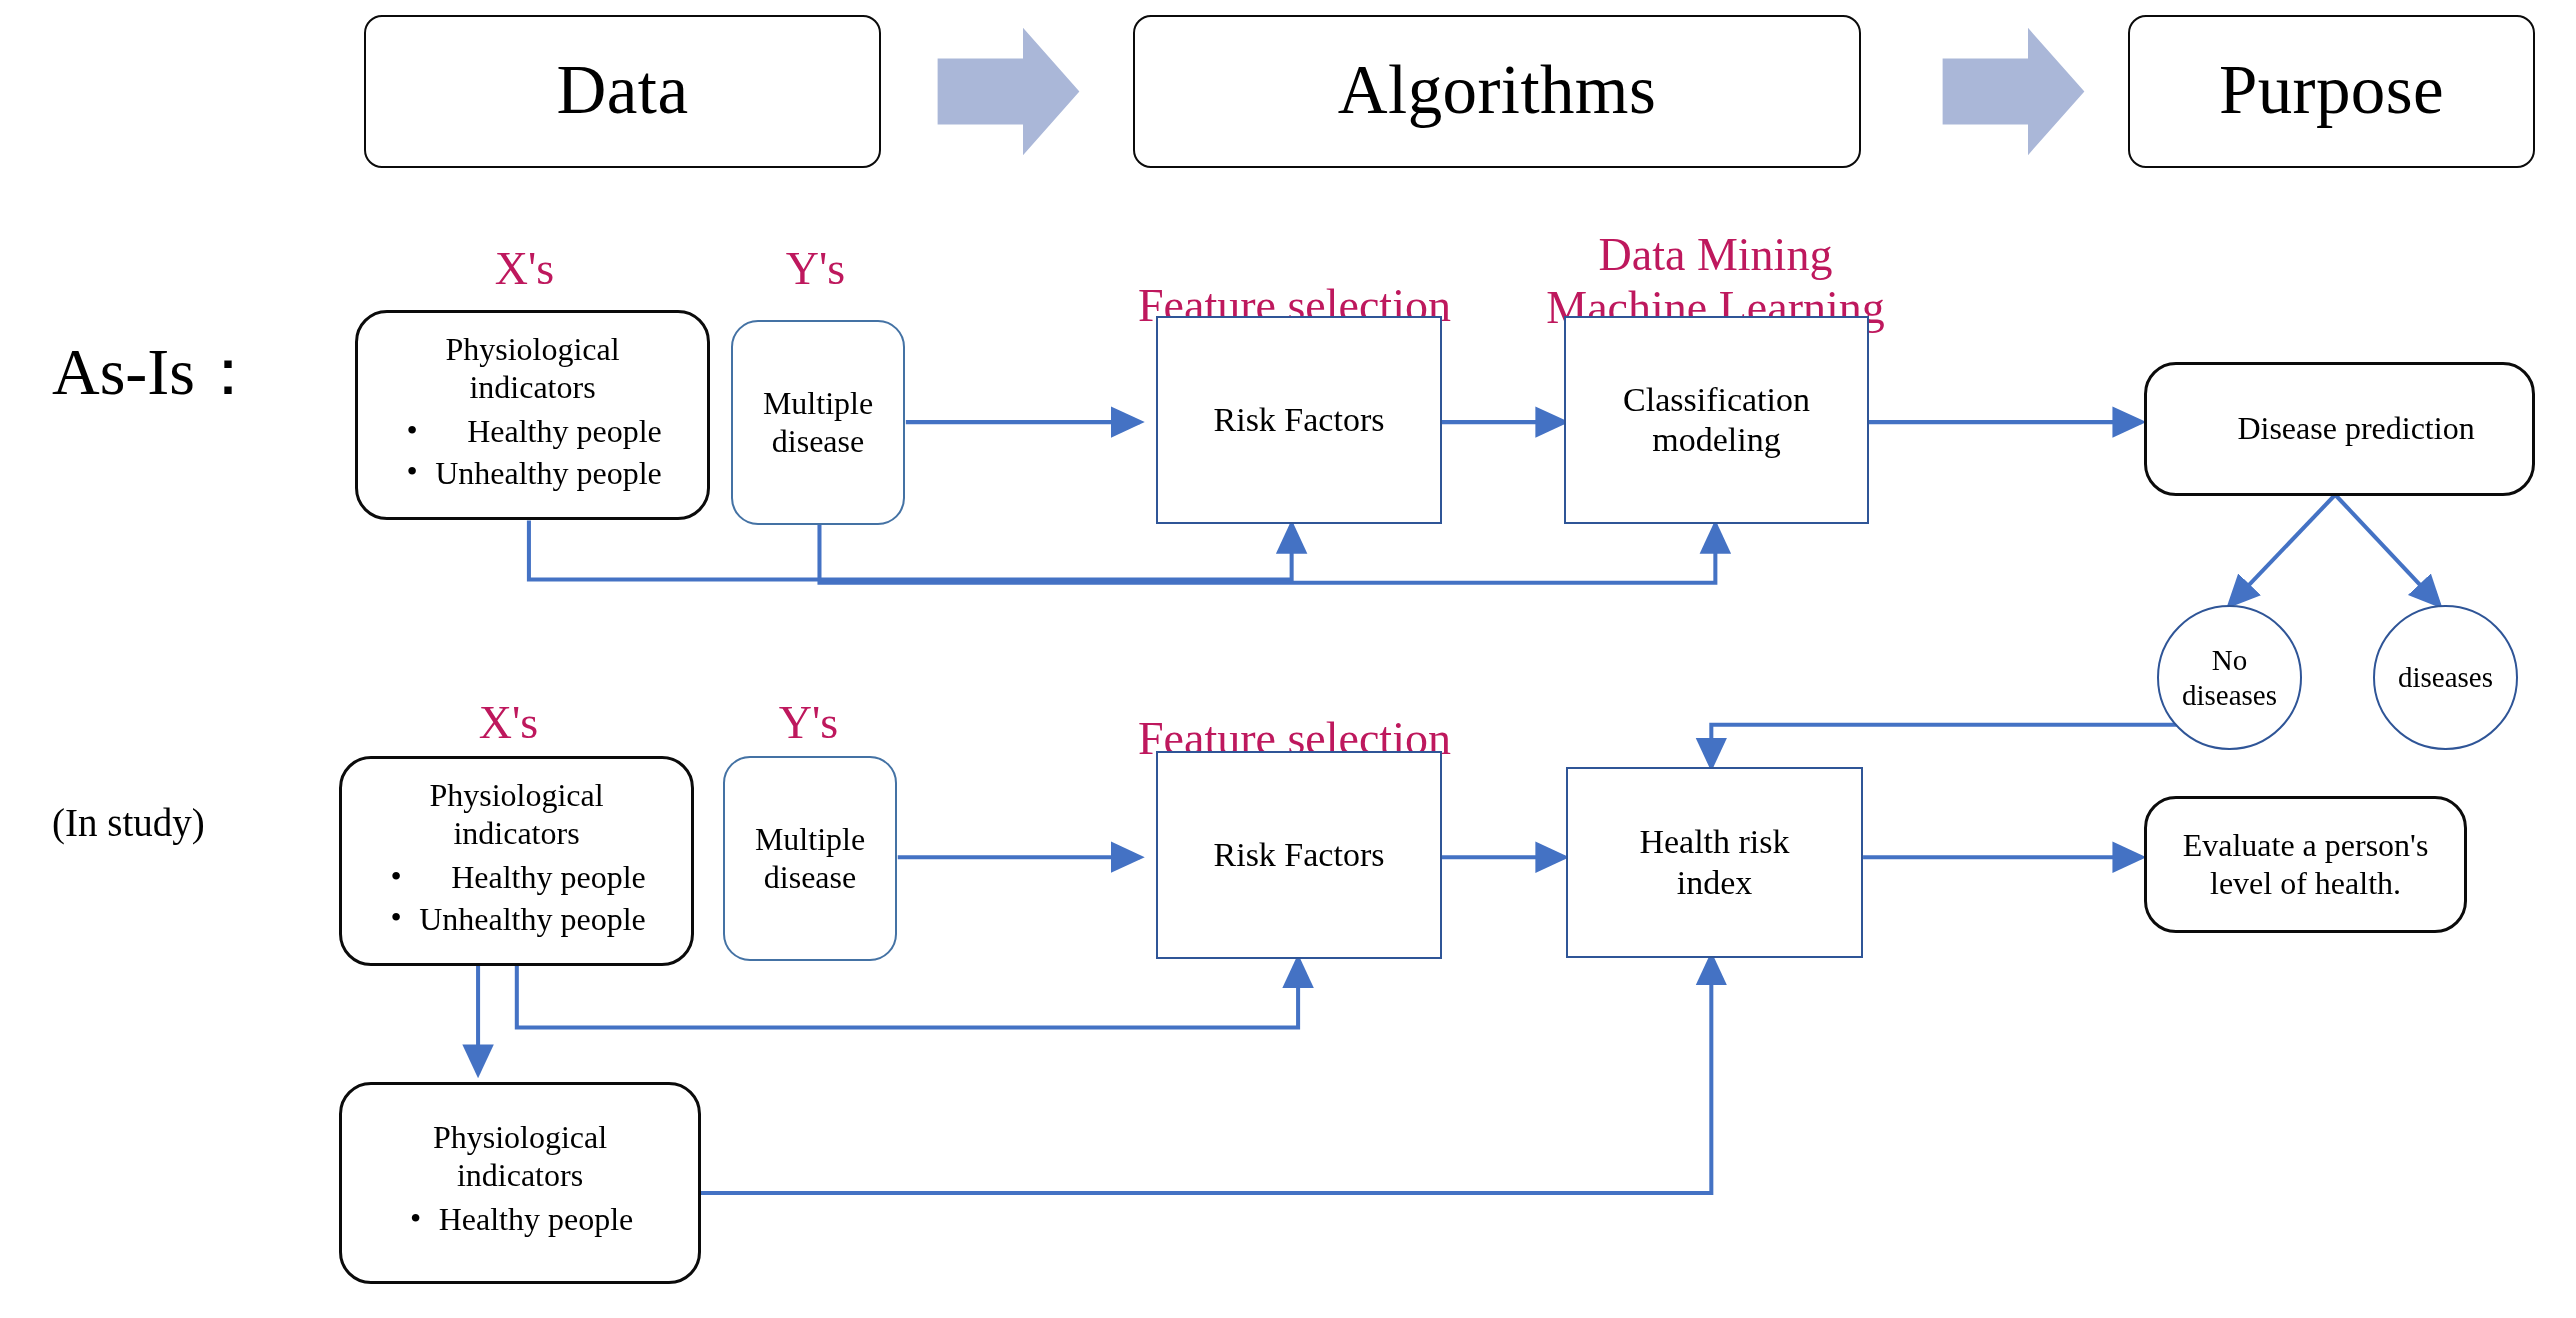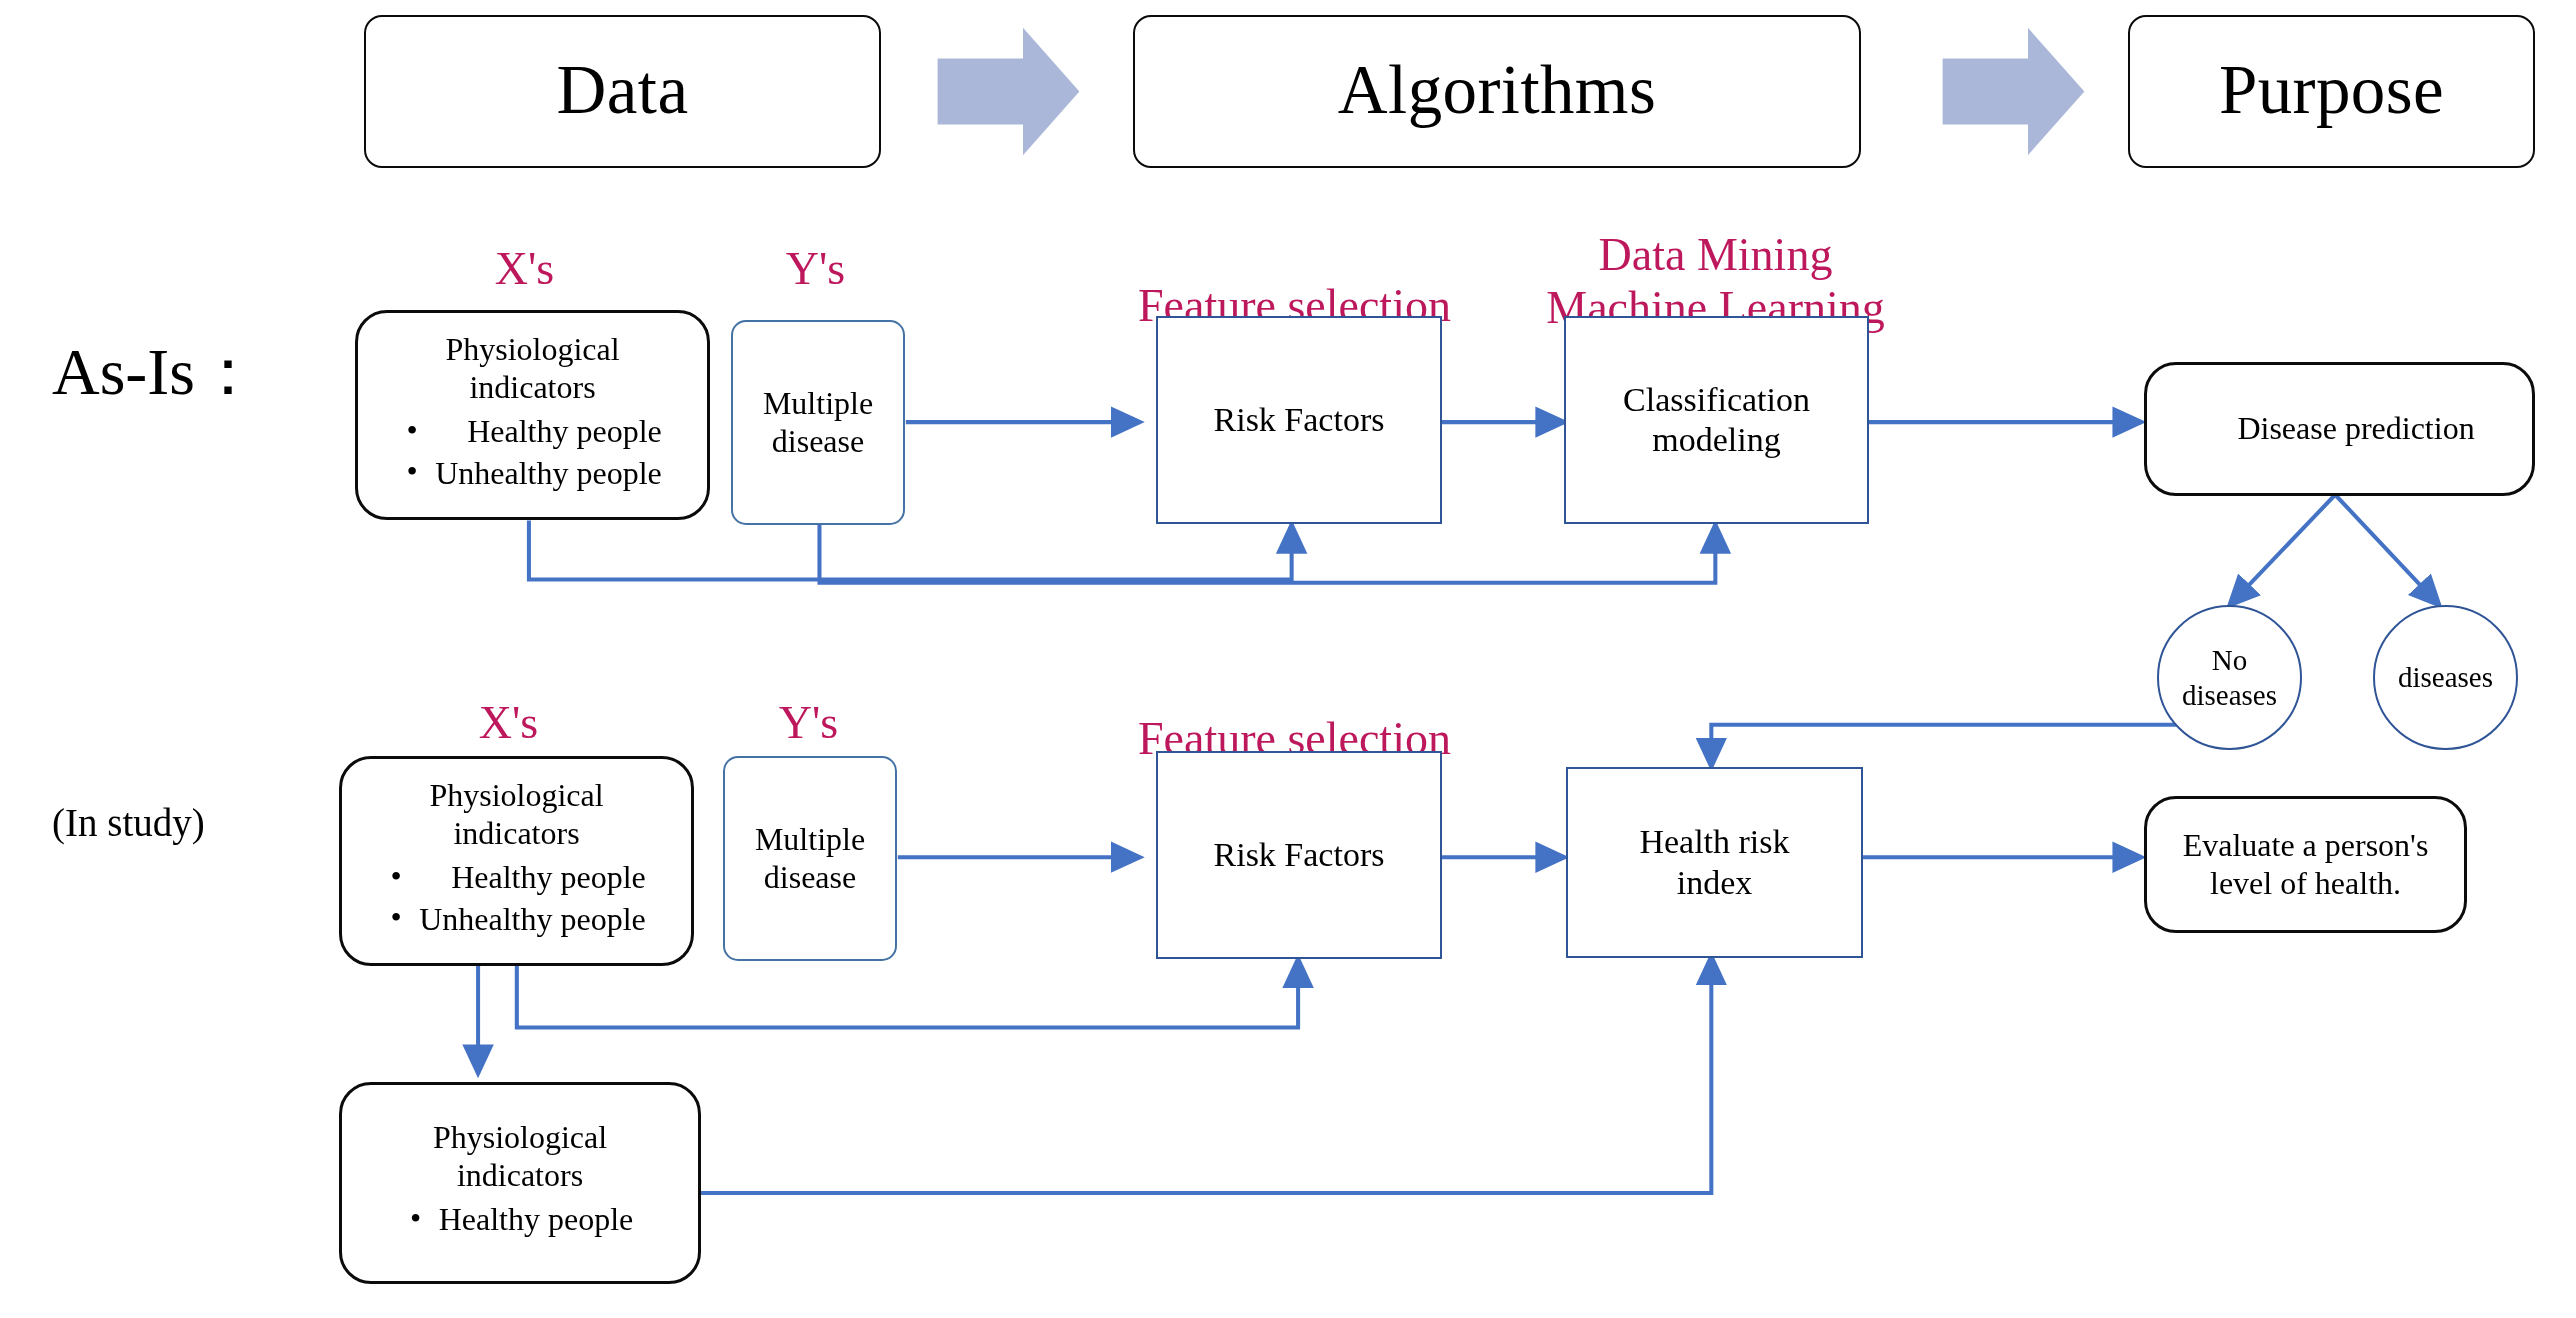--- a/index.html
+++ b/index.html
@@ -44,21 +44,21 @@
   }
   
   .rbox {
     border: 3.2px solid #0b0b0b;
     border-radius: 32px;
     font-size: 32px;
   }
   
   .rbox-blue {
     border: 2.4px solid #4472a4;
-    border-radius: 15px;
+    border-radius: 27px;
     font-size: 32px;
   }
   
   .sqbox {
     border: 2.4px solid #2f5597;
     border-radius: 0;
     font-size: 34px;
   }
   
   .circle {

